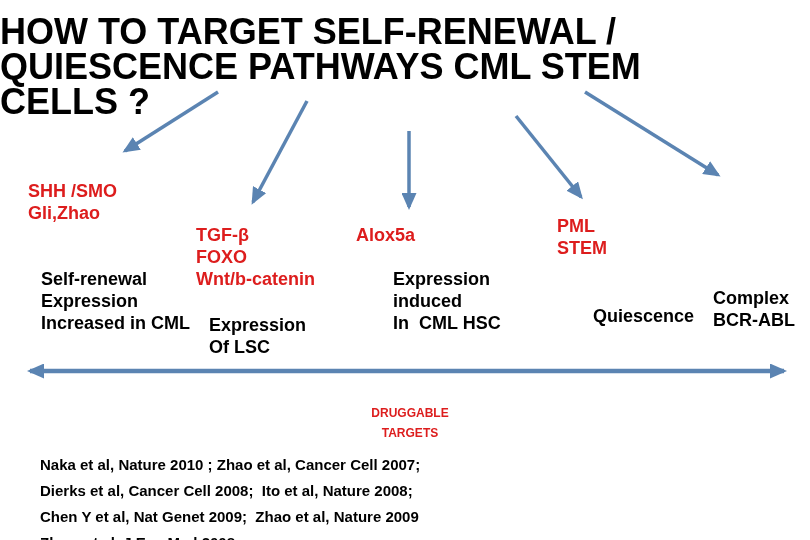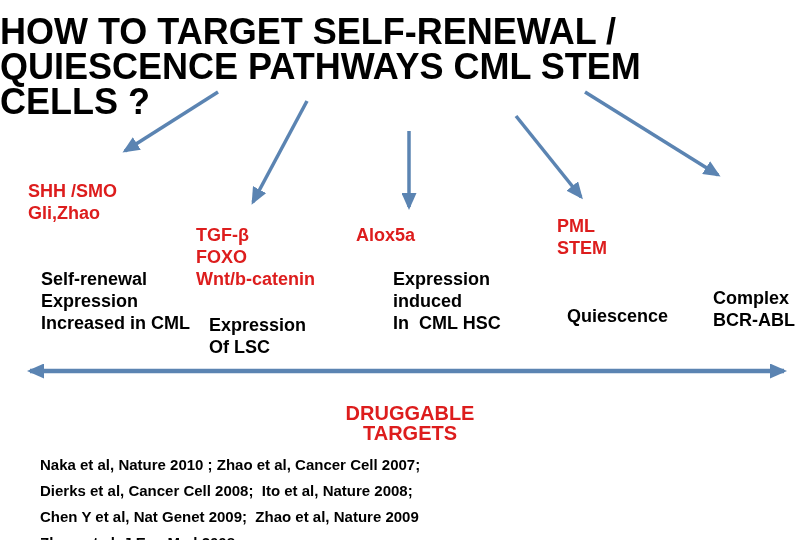--- a/index.html
+++ b/index.html
@@ -26,25 +26,25 @@
   .ah{fill:var(--arrow-blue);}
   .b{
     position:absolute;font-weight:bold;white-space:pre-wrap;
     font-size:18px;line-height:22px;
   }
   .red{color:var(--pathway-red);}
   .blk{color:var(--text-black);margin-left:13px;}
   #c1g{left:28px;top:180px;}  #c1n{left:28px;top:268px;}
   #c2g{left:196px;top:224px;} #c2n{left:196px;top:314px;}
   #c3g{left:356px;top:224px;} #c3n{left:380px;top:268px;}
-  #c4g{left:557px;top:215px;} #c4n{left:554px;top:305px;}
+  #c4g{left:557px;top:215px;} #c4n{left:580px;top:305px;}
   #c5g{left:700px;top:183px;} #c5n{left:700px;top:287px;}
   .banner{
     position:absolute;left:330px;top:403px;width:160px;text-align:center;
-    font-weight:bold;font-size:20px;line-height:20px;
+    font-weight:bold;font-size:12px;line-height:20px;
     color:var(--pathway-red);white-space:pre-wrap;
   }
   .refs{
     position:absolute;left:40px;top:452px;width:420px;
     font-weight:bold;font-size:15px;line-height:26px;
     color:var(--text-black);white-space:pre-wrap;
   }
 </style>
 </head>
 <body>

